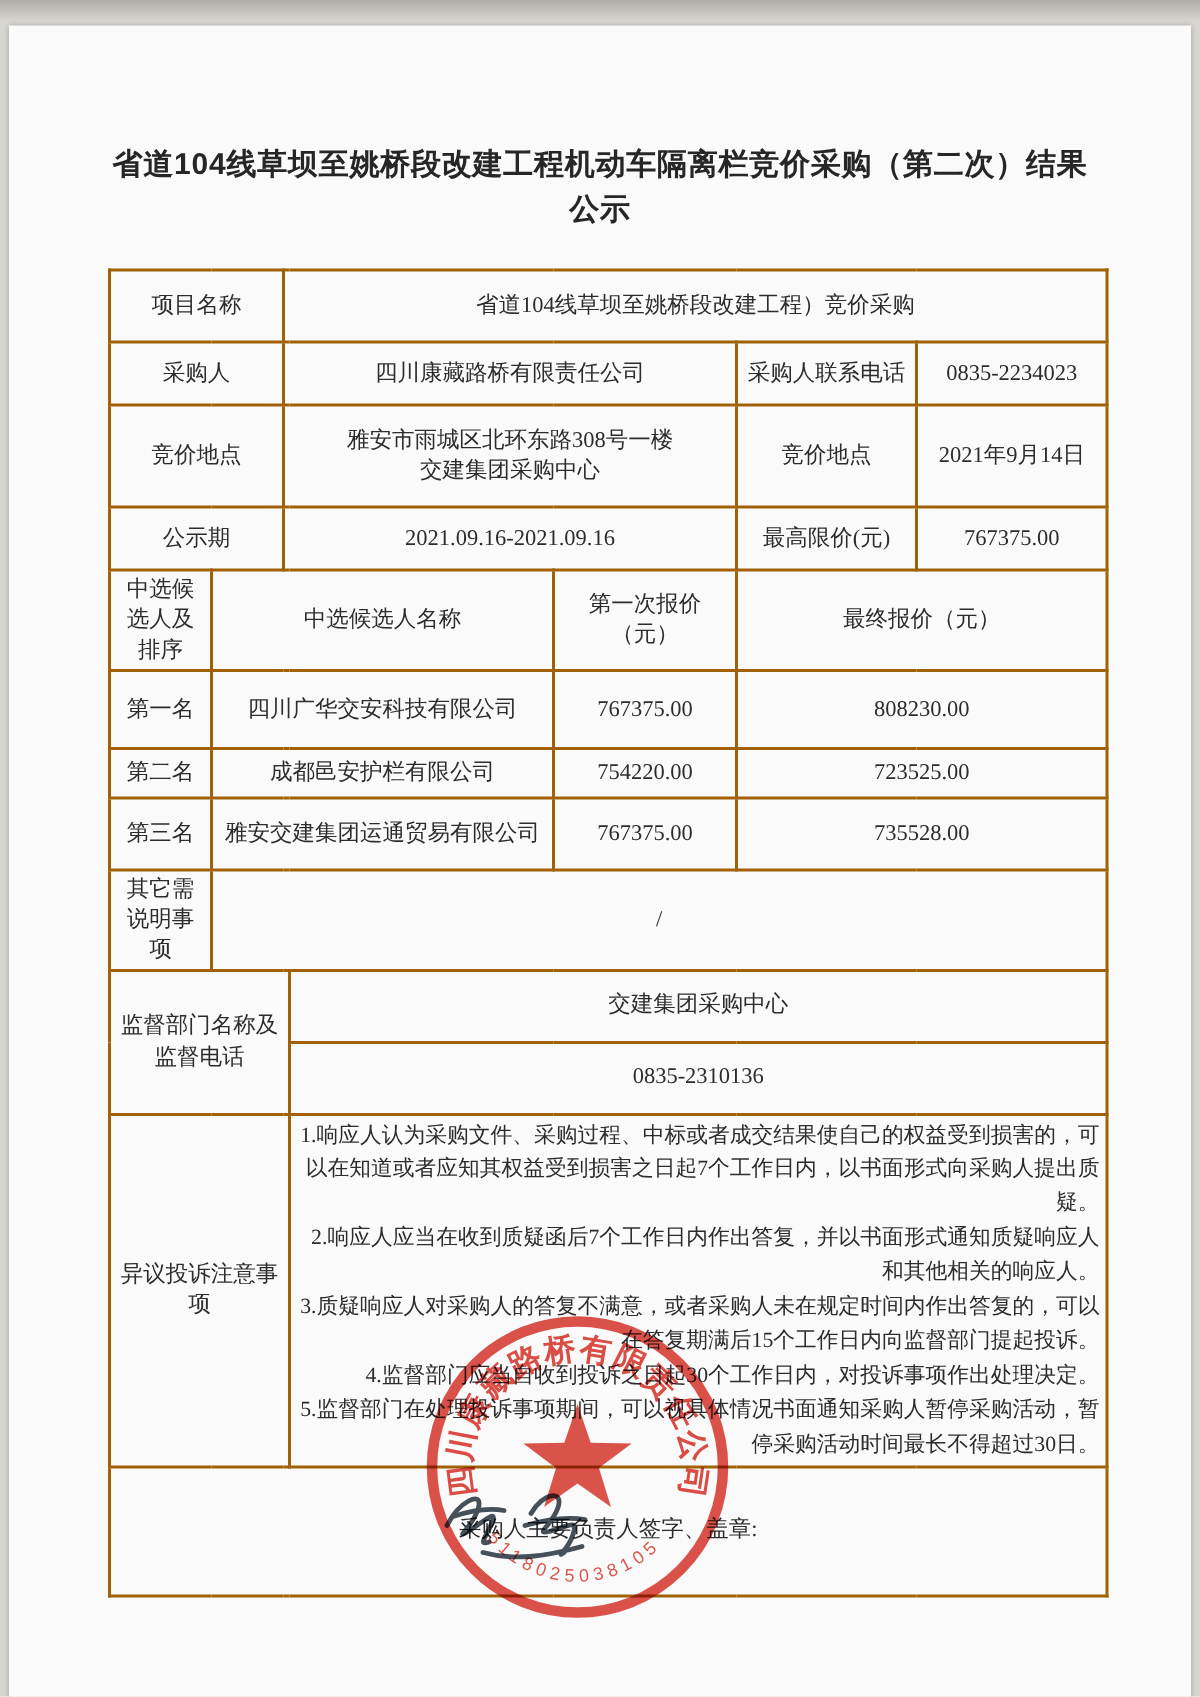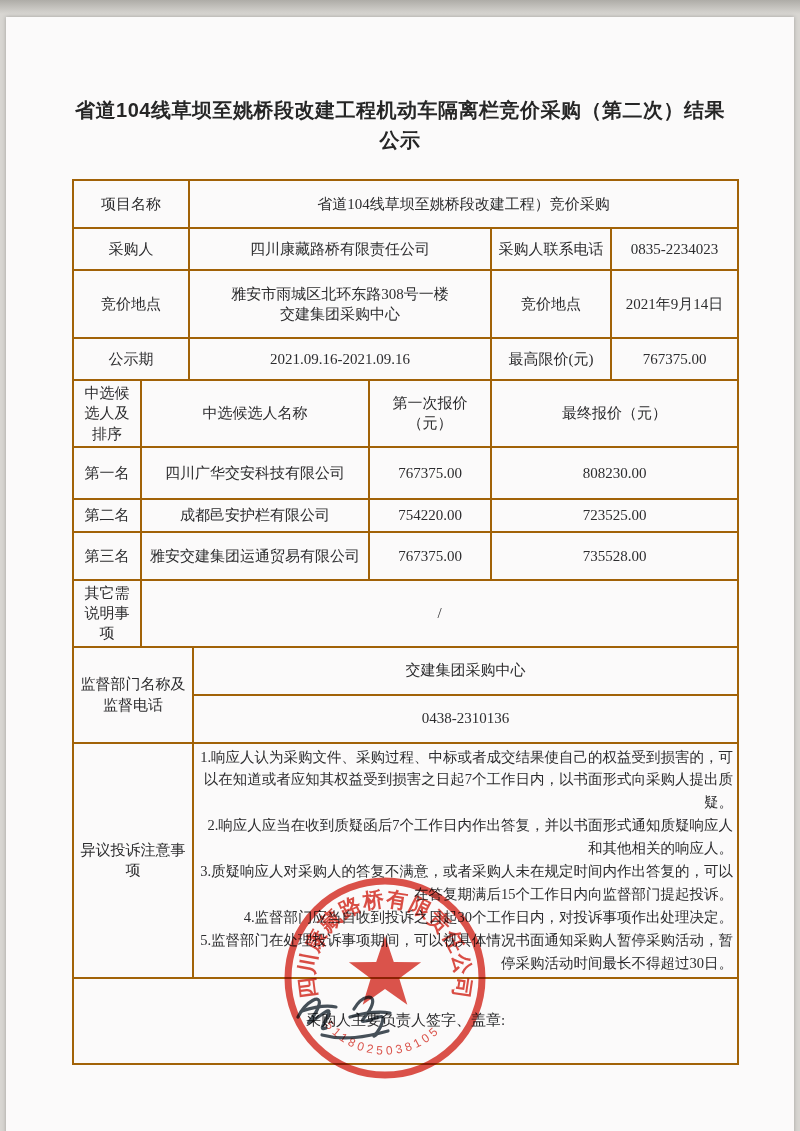--- a/index.html
+++ b/index.html
@@ -128,21 +128,21 @@
       </tr>
       <tr class="h48">
         <td class="lbl-left">其它需说明事项</td>
         <td colspan="6">/</td>
       </tr>
       <tr class="h48">
         <td colspan="3" rowspan="2">监督部门名称及监督电话</td>
         <td colspan="4">交建集团采购中心</td>
       </tr>
       <tr class="h48">
-        <td colspan="4">0438-2310136</td>
+        <td colspan="4">0835-2310136</td>
       </tr>
       <tr class="h234">
         <td colspan="3">异议投诉注意事项</td>
         <td colspan="4" class="objection">
           <div class="para">1.响应人认为采购文件、采购过程、中标或者成交结果使自己的权益受到损害的，可以在知道或者应知其权益受到损害之日起7个工作日内，以书面形式向采购人提出质疑。</div>
           <div class="para">2.响应人应当在收到质疑函后7个工作日内作出答复，并以书面形式通知质疑响应人和其他相关的响应人。</div>
           <div class="para">3.质疑响应人对采购人的答复不满意，或者采购人未在规定时间内作出答复的，可以在答复期满后15个工作日内向监督部门提起投诉。</div>
           <div class="para">4.监督部门应当自收到投诉之日起30个工作日内，对投诉事项作出处理决定。</div>
           <div class="para">5.监督部门在处理投诉事项期间，可以视具体情况书面通知采购人暂停采购活动，暂停采购活动时间最长不得超过30日。</div>
         </td>

